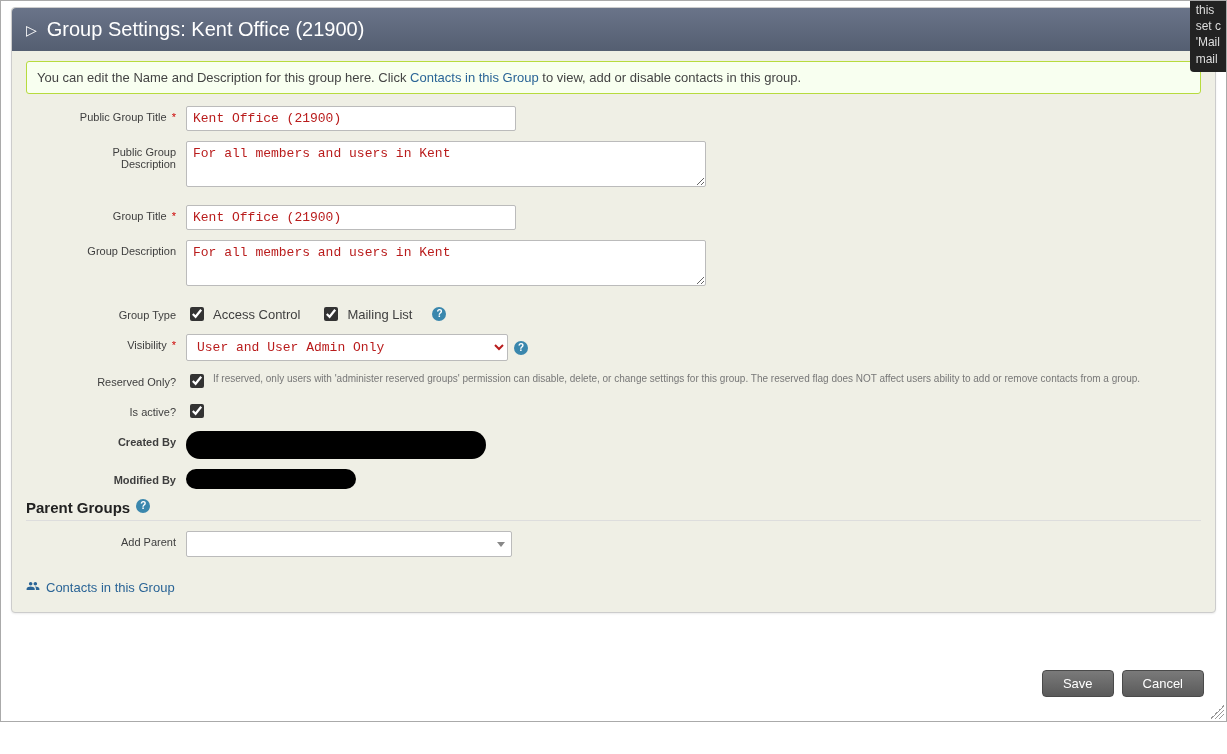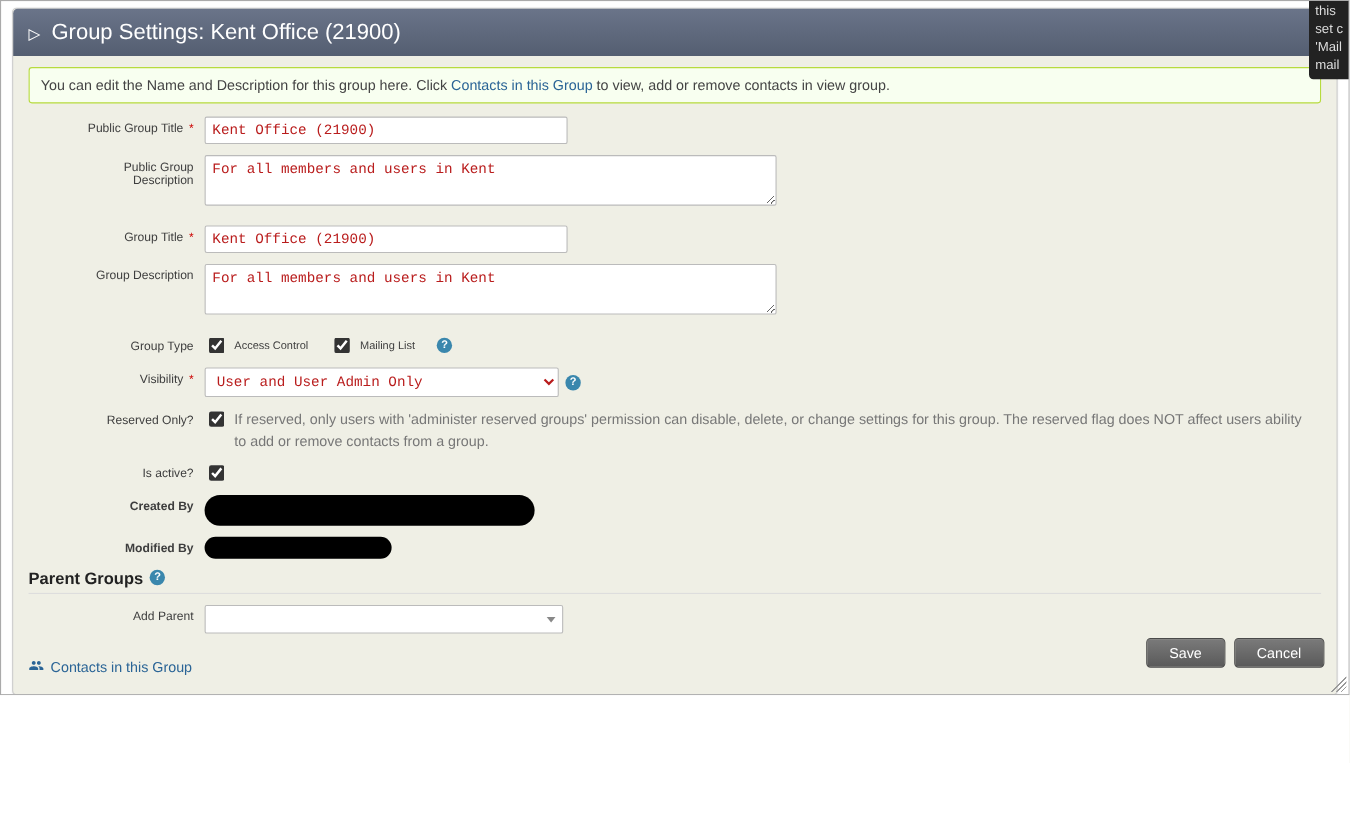--- a/index.html
+++ b/index.html
@@ -6,21 +6,21 @@
   html, body {
     margin: 0;
     padding: 0;
     font-family: Arial, Helvetica, sans-serif;
     font-size: 13px;
     color: #3e3e3e;
     background: #fff;
   }
   .page {
     width: 1227px;
-    height: 632px;
+    height: 722px;
     position: relative;
     border: 1px solid #aaa;
     background: #ffffff;
     overflow: hidden;
   }
   .panel {
     margin: 6px 10px;
     background: #efefe5;
     border: 1px solid #ccc;
     border-radius: 4px;
@@ -80,39 +80,39 @@
   }
   input[type="text"].w330 { width: 330px; }
   textarea.w520 { width: 520px; height: 46px; resize: both; }
   select.w322 { width: 322px; }
 
   input[type="checkbox"] {
     width: 14px;
     height: 14px;
     accent-color: #333;
   }
-  .chk-label { margin-right: 14px; font-size: 10px; text-align: right; }
+  .chk-label { margin-right: 14px; font-size: 13px; text-align: right; }
 
   .help-icon {
     display: inline-flex;
     width: 14px;
     height: 14px;
     border-radius: 50%;
     background: #3a87ad;
     color: #fff;
     font-size: 10px;
     font-weight: bold;
     align-items: center;
     justify-content: center;
     cursor: pointer;
     line-height: 1;
   }
   .helper-text {
     color: #777;
-    font-size: 13px;
+    font-size: 10px;
     line-height: 1.5;
   }
   .redacted {
     display: inline-block;
     background: #000;
     border-radius: 14px;
     height: 20px;
   }
   .two-line .redacted { height: 28px; border-radius: 18px; }
   .section-heading {
@@ -223,21 +223,21 @@
 
   <div class="panel">
     <div class="panel-header">
       <span class="triangle-icon">▷</span>
       <span>Group Settings: Kent Office (21900)</span>
     </div>
 
     <div class="panel-body">
 
       <div class="info-box">
-        <span>You can edit the Name and Description for this group here. Click </span><a href="#">Contacts in this Group</a><span> to view, add or remove contacts in view group.</span>
+        <span>You can edit the Name and Description for this group here. Click </span><a href="#">Contacts in this Group</a><span> to view, add or disable contacts in this group.</span>
       </div>
 
       
       <div class="form-row">
         <div class="form-label">
           <span>Public Group Title</span><span class="req"> *</span>
         </div>
         <div class="form-field">
           <input type="text" class="w330" value="Kent Office (21900)" style="">
         </div>

